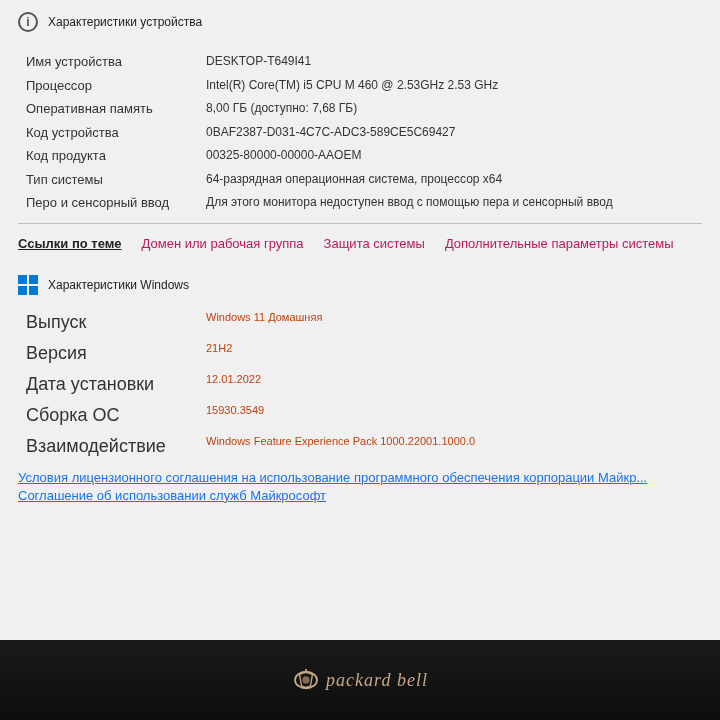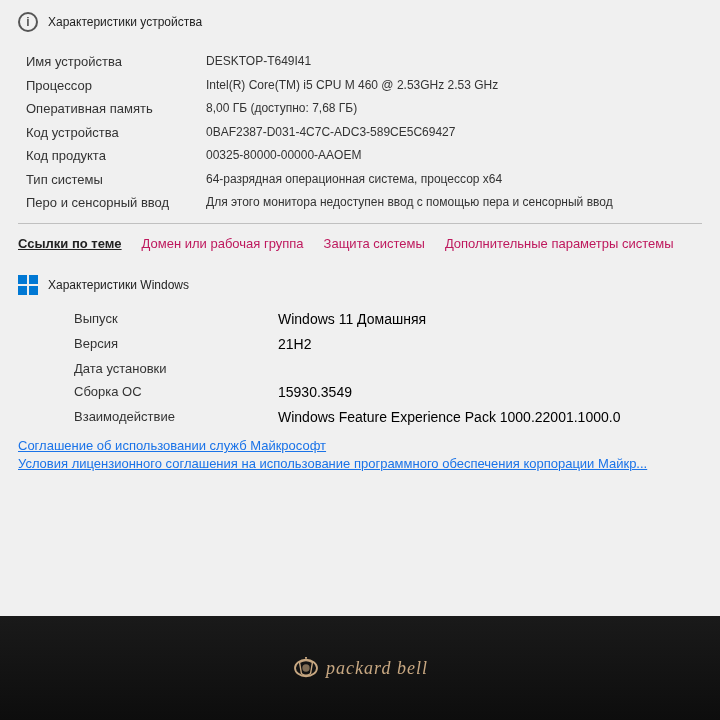--- a/index.html
+++ b/index.html
@@ -142,46 +142,44 @@
 
     .windows-row {
       display: flex;
       margin-bottom: 4px;
       line-height: 1.5;
     }
 
     .windows-label {
       color: #333;
       min-width: 180px;
-      font-size: 13px;
-      margin-left: 48px;
+      font-size: 18px;
     }
 
     .windows-value {
-      color: #000000;
-      font-size: 14px;
+      color: #c2410c;
+      font-size: 11px;
       flex: 1;
-      margin-left: 24px;
     }
 
     .ms-links {
       margin-top: 10px;
       display: flex;
       flex-direction: column;
       gap: 3px;
     }
 
     .ms-link {
       color: #1a73e8;
       font-size: 13px;
       cursor: pointer;
     }
 
     .taskbar {
-      height: 104px;
+      height: 80px;
       background: linear-gradient(to bottom, #1a1a1a 0%, #0d0d0d 100%);
       display: flex;
       align-items: center;
       justify-content: center;
       flex-shrink: 0;
     }
 
     .brand-logo {
       display: flex;
       align-items: center;
@@ -277,35 +275,36 @@
       <div class="windows-row">
       <span class="windows-label">Выпуск</span>
       <span class="windows-value">Windows 11 Домашняя</span>
     </div>
           <div class="windows-row">
       <span class="windows-label">Версия</span>
       <span class="windows-value">21H2</span>
     </div>
           <div class="windows-row">
       <span class="windows-label">Дата установки</span>
+      <span class="windows-value">12.01.2022</span>
     </div>
           <div class="windows-row">
       <span class="windows-label">Сборка ОС</span>
       <span class="windows-value">15930.3549</span>
     </div>
           <div class="windows-row">
       <span class="windows-label">Взаимодействие</span>
       <span class="windows-value">Windows Feature Experience Pack 1000.22001.1000.0</span>
     </div>
         </div>
 
       <div class="ms-links">
 
-      <a class="ms-link" href="#">Соглашение об использовании служб Майкрософт</a>
-          <a class="ms-link" href="#">Условия лицензионного соглашения на использование программного обеспечения корпорации Майкр...</a>
+      <a class="ms-link" href="#">Условия лицензионного соглашения на использование программного обеспечения корпорации Майкр...</a>
+          <a class="ms-link" href="#">Соглашение об использовании служб Майкрософт</a>
         </div>
     </div>
 
   </div>
 
   <div class="taskbar">
     <div class="brand-logo">
       <div class="brand-icon">
         <svg viewBox="0 0 30 24" xmlns="http://www.w3.org/2000/svg">
 

